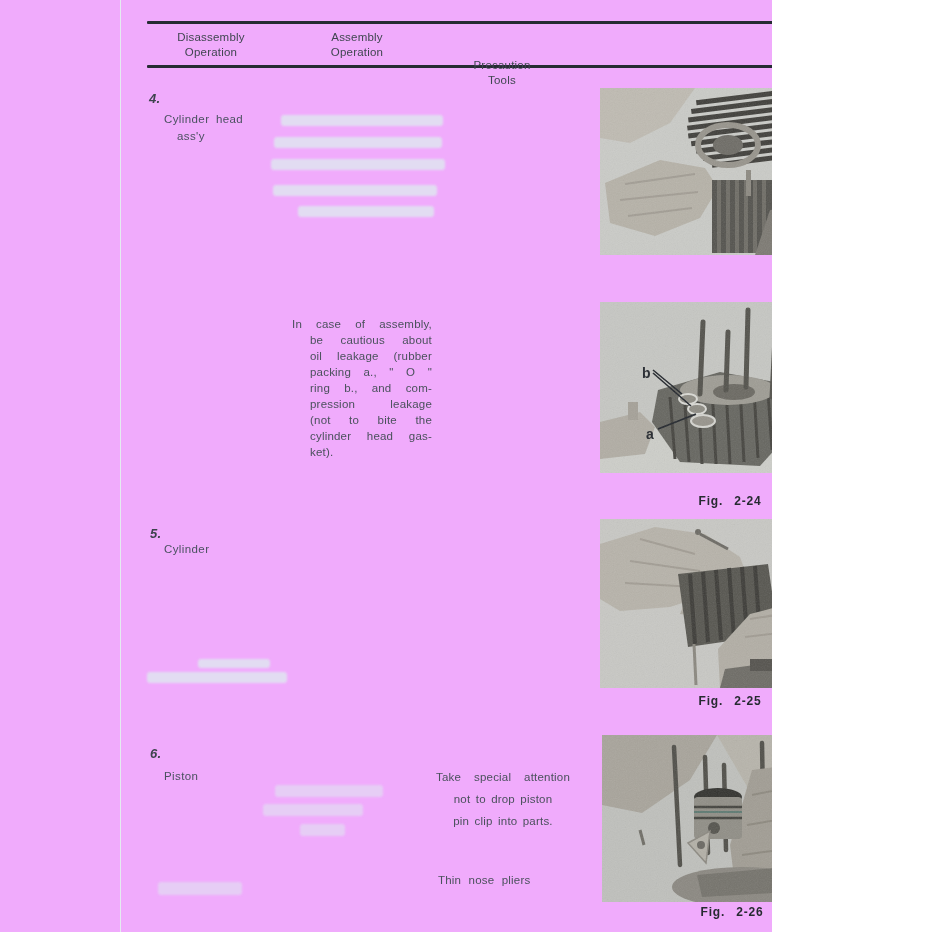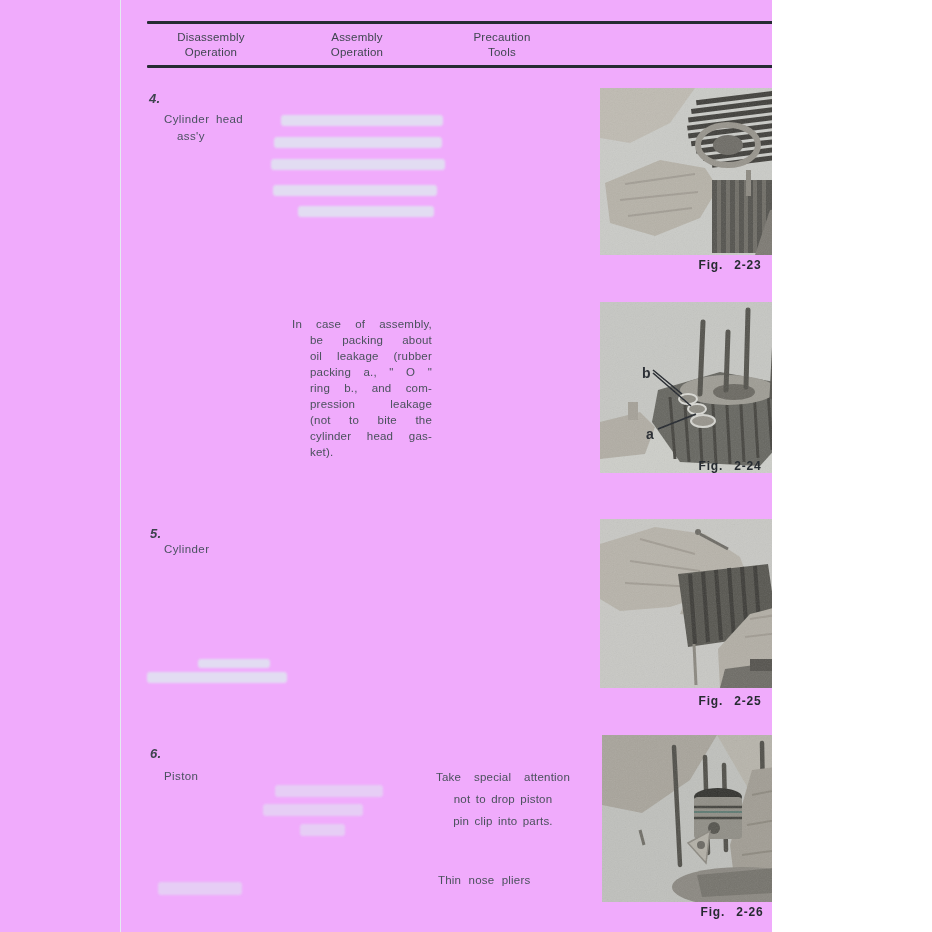--- a/index.html
+++ b/index.html
@@ -50,38 +50,38 @@
   <div class="rule" style="top:65px;"></div>
 
   <div class="hdr" style="left:146px;">
     <div>Disassembly</div>
     <div>Operation</div>
   </div>
   <div class="hdr" style="left:292px;">
     <div>Assembly</div>
     <div>Operation</div>
   </div>
-  <div class="hdr" style="left:437px;">
+  <div class="hdr" style="left:437px;margin-top:28px;">
     <div>Precaution</div>
     <div>Tools</div>
   </div>
 
   <div class="abs num" style="left:149px;top:91px;">4.</div>
   <div class="abs item" style="left:164px;top:113px;">Cylinder head</div>
   <div class="abs item" style="left:177px;top:130px;">ass'y</div>
 
   <div class="ghost" style="left:281px;top:115px;width:162px;height:11px;"></div>
   <div class="ghost" style="left:274px;top:137px;width:168px;height:11px;"></div>
   <div class="ghost" style="left:271px;top:159px;width:174px;height:11px;"></div>
   <div class="ghost" style="left:273px;top:185px;width:164px;height:11px;"></div>
   <div class="ghost" style="left:298px;top:206px;width:136px;height:11px;"></div>
 
   <div class="abs note" style="left:292px;top:316px;width:140px;">
     <div class="line j">In case of assembly,</div>
-    <div class="line j ind">be packing about</div>
+    <div class="line j ind">be cautious about</div>
     <div class="line j ind">oil leakage (rubber</div>
     <div class="line j ind">packing a., " O "</div>
     <div class="line j ind">ring b., and com-</div>
     <div class="line j ind">pression leakage</div>
     <div class="line j ind">(not to bite the</div>
     <div class="line j ind">cylinder head gas-</div>
     <div class="line ind">ket).</div>
   </div>
 
   <div class="photo" style="left:600px;top:88px;width:228px;height:167px;">
@@ -111,21 +111,20 @@
         <rect x="135" y="92" width="4" height="73"></rect>
           <rect x="144" y="92" width="4" height="73"></rect>
         <rect x="153" y="92" width="4" height="73"></rect>
           <rect x="162" y="92" width="4" height="73"></rect>
       </g>
       <rect x="146" y="82" width="5" height="26" fill="#8d8a82"></rect>
       <path d="M170,122 L228,112 L228,167 L155,167 Z" fill="#7d7a73"></path>
       <rect width="228" height="167" filter="url(#grain)" opacity="0.5"></rect>
     </svg>
   </div>
-  <div class="caption" style="left:600px;top:258px;">Fig. 2-23</div>
 
   <div class="photo" style="left:600px;top:302px;width:228px;height:171px;">
     <svg width="228" height="171" viewBox="0 0 228 171">
       <rect width="228" height="171" fill="#c6c7c3"></rect>
       <rect y="122" width="228" height="49" fill="#cdcec9"></rect>
       <path d="M0,120 L40,110 L55,125 L45,152 L0,157 Z" fill="#b1ada4"></path>
       <rect x="28" y="100" width="10" height="18" fill="#a5a198"></rect>
       <path d="M58,88 L120,70 L185,82 L195,125 L160,164 L80,160 L52,120 Z" fill="#666660"></path>
       <g stroke="#45443f" stroke-width="3">
         <line x1="70" y1="95" x2="75" y2="157"></line>
@@ -150,21 +149,21 @@
       <ellipse cx="103" cy="119" rx="12" ry="6" fill="#97948c" stroke="#d5d5d0" stroke-width="2"></ellipse>
       <path d="M203,50 C212,70 210,110 198,150" stroke="#8f8c85" stroke-width="6" fill="none"></path>
       <circle cx="203" cy="46" r="9" fill="#9b988f" stroke="#75726b" stroke-width="2"></circle>
       <path d="M53,68 L82,92 M53,71 L91,104" stroke="#22262c" stroke-width="1.6" fill="none"></path>
       <path d="M58,127 L96,112" stroke="#22262c" stroke-width="1.6" fill="none"></path>
       <text x="42" y="76" font-size="14" font-weight="bold" fill="#22262c">b</text>
       <text x="46" y="137" font-size="14" font-weight="bold" fill="#22262c">a</text>
       <rect width="228" height="171" filter="url(#grain)" opacity="0.5"></rect>
     </svg>
   </div>
-  <div class="caption" style="left:600px;top:459px;">Fig. 2-24</div>
+  <div class="caption" style="left:600px;top:494px;">Fig. 2-24</div>
 
   <div class="abs num" style="left:150px;top:526px;">5.</div>
   <div class="abs item" style="left:164px;top:543px;">Cylinder</div>
 
 
   <div class="ghost" style="left:198px;top:659px;width:72px;height:9px;"></div>
   <div class="ghost" style="left:147px;top:672px;width:140px;height:11px;"></div>
 
   <div class="photo" style="left:600px;top:519px;width:228px;height:169px;">
     <svg width="228" height="169" viewBox="0 0 228 169">

